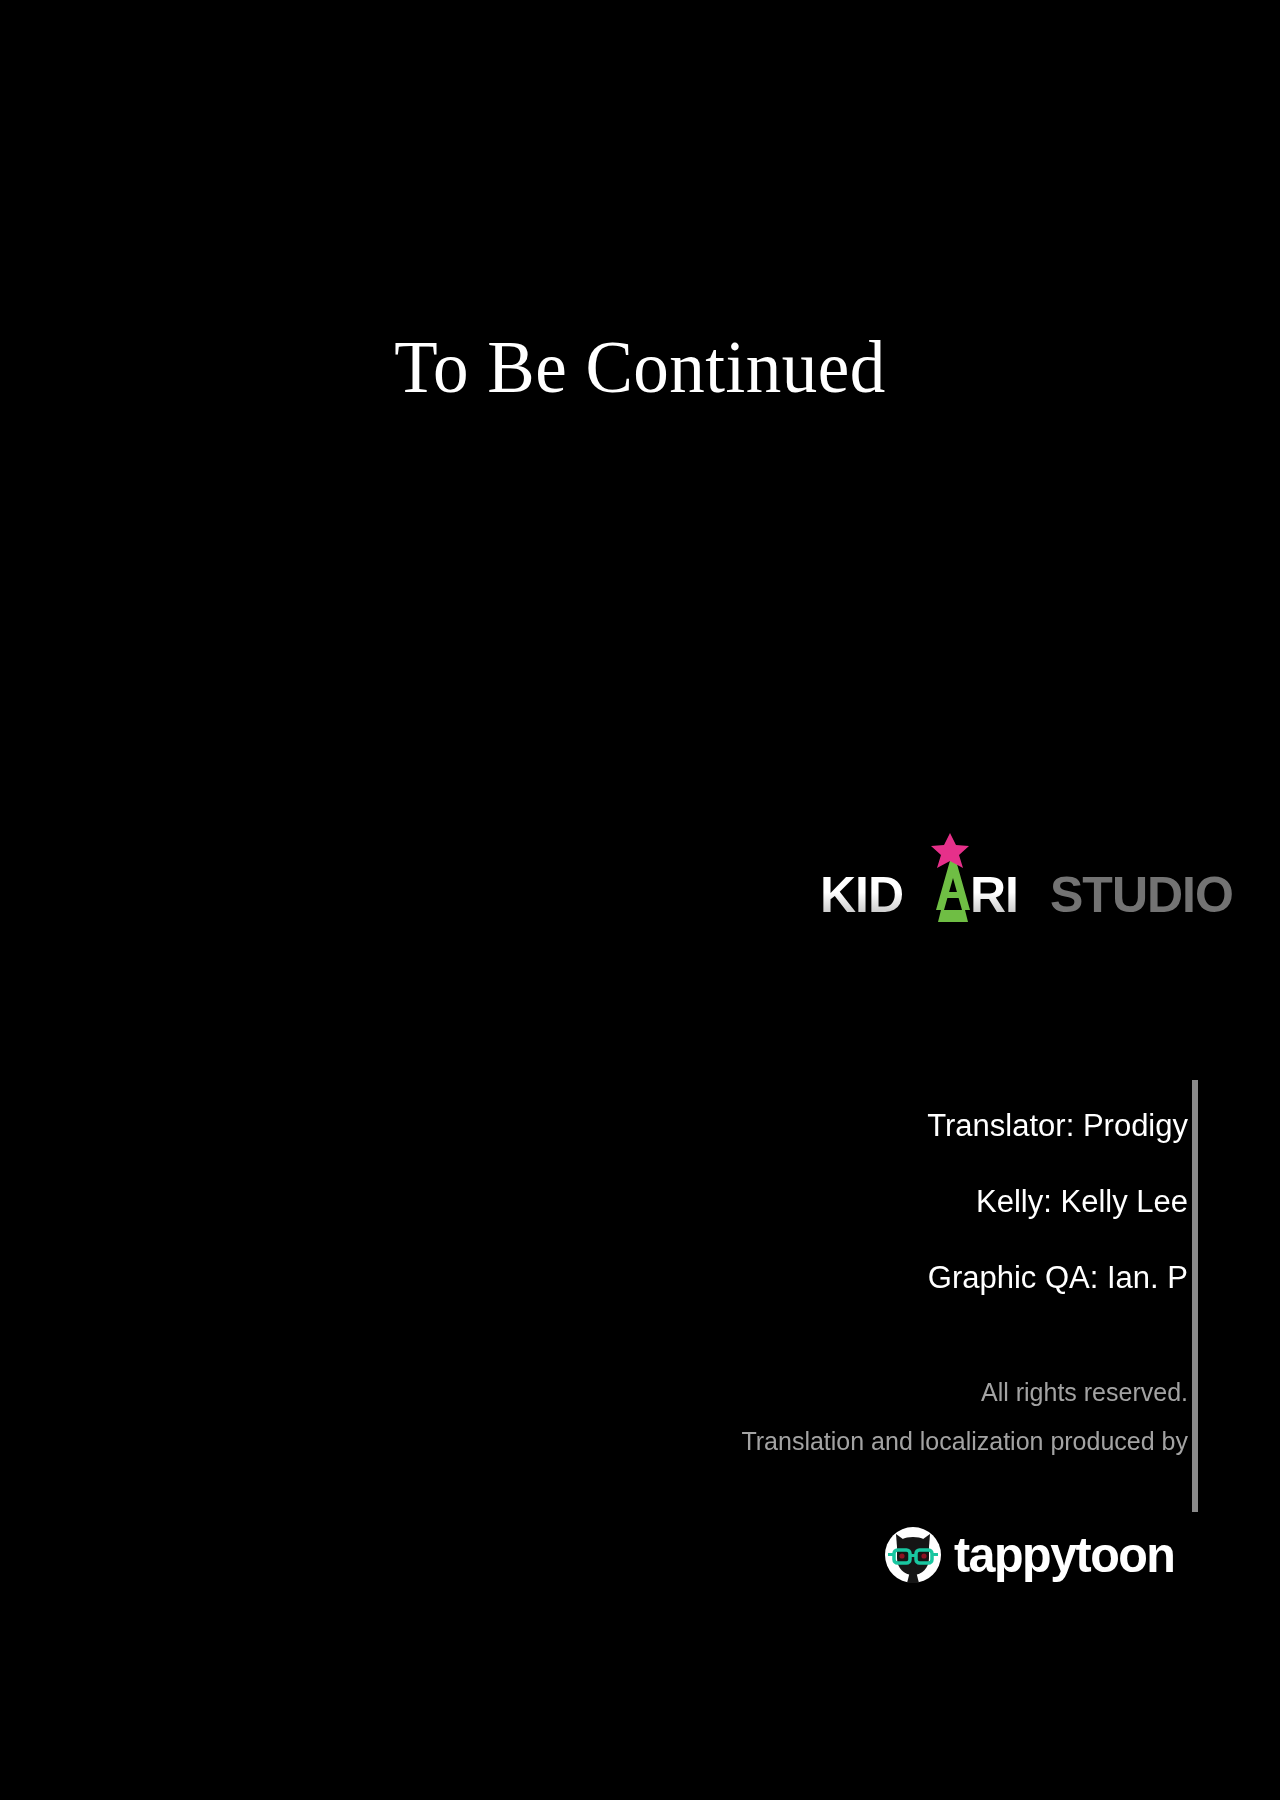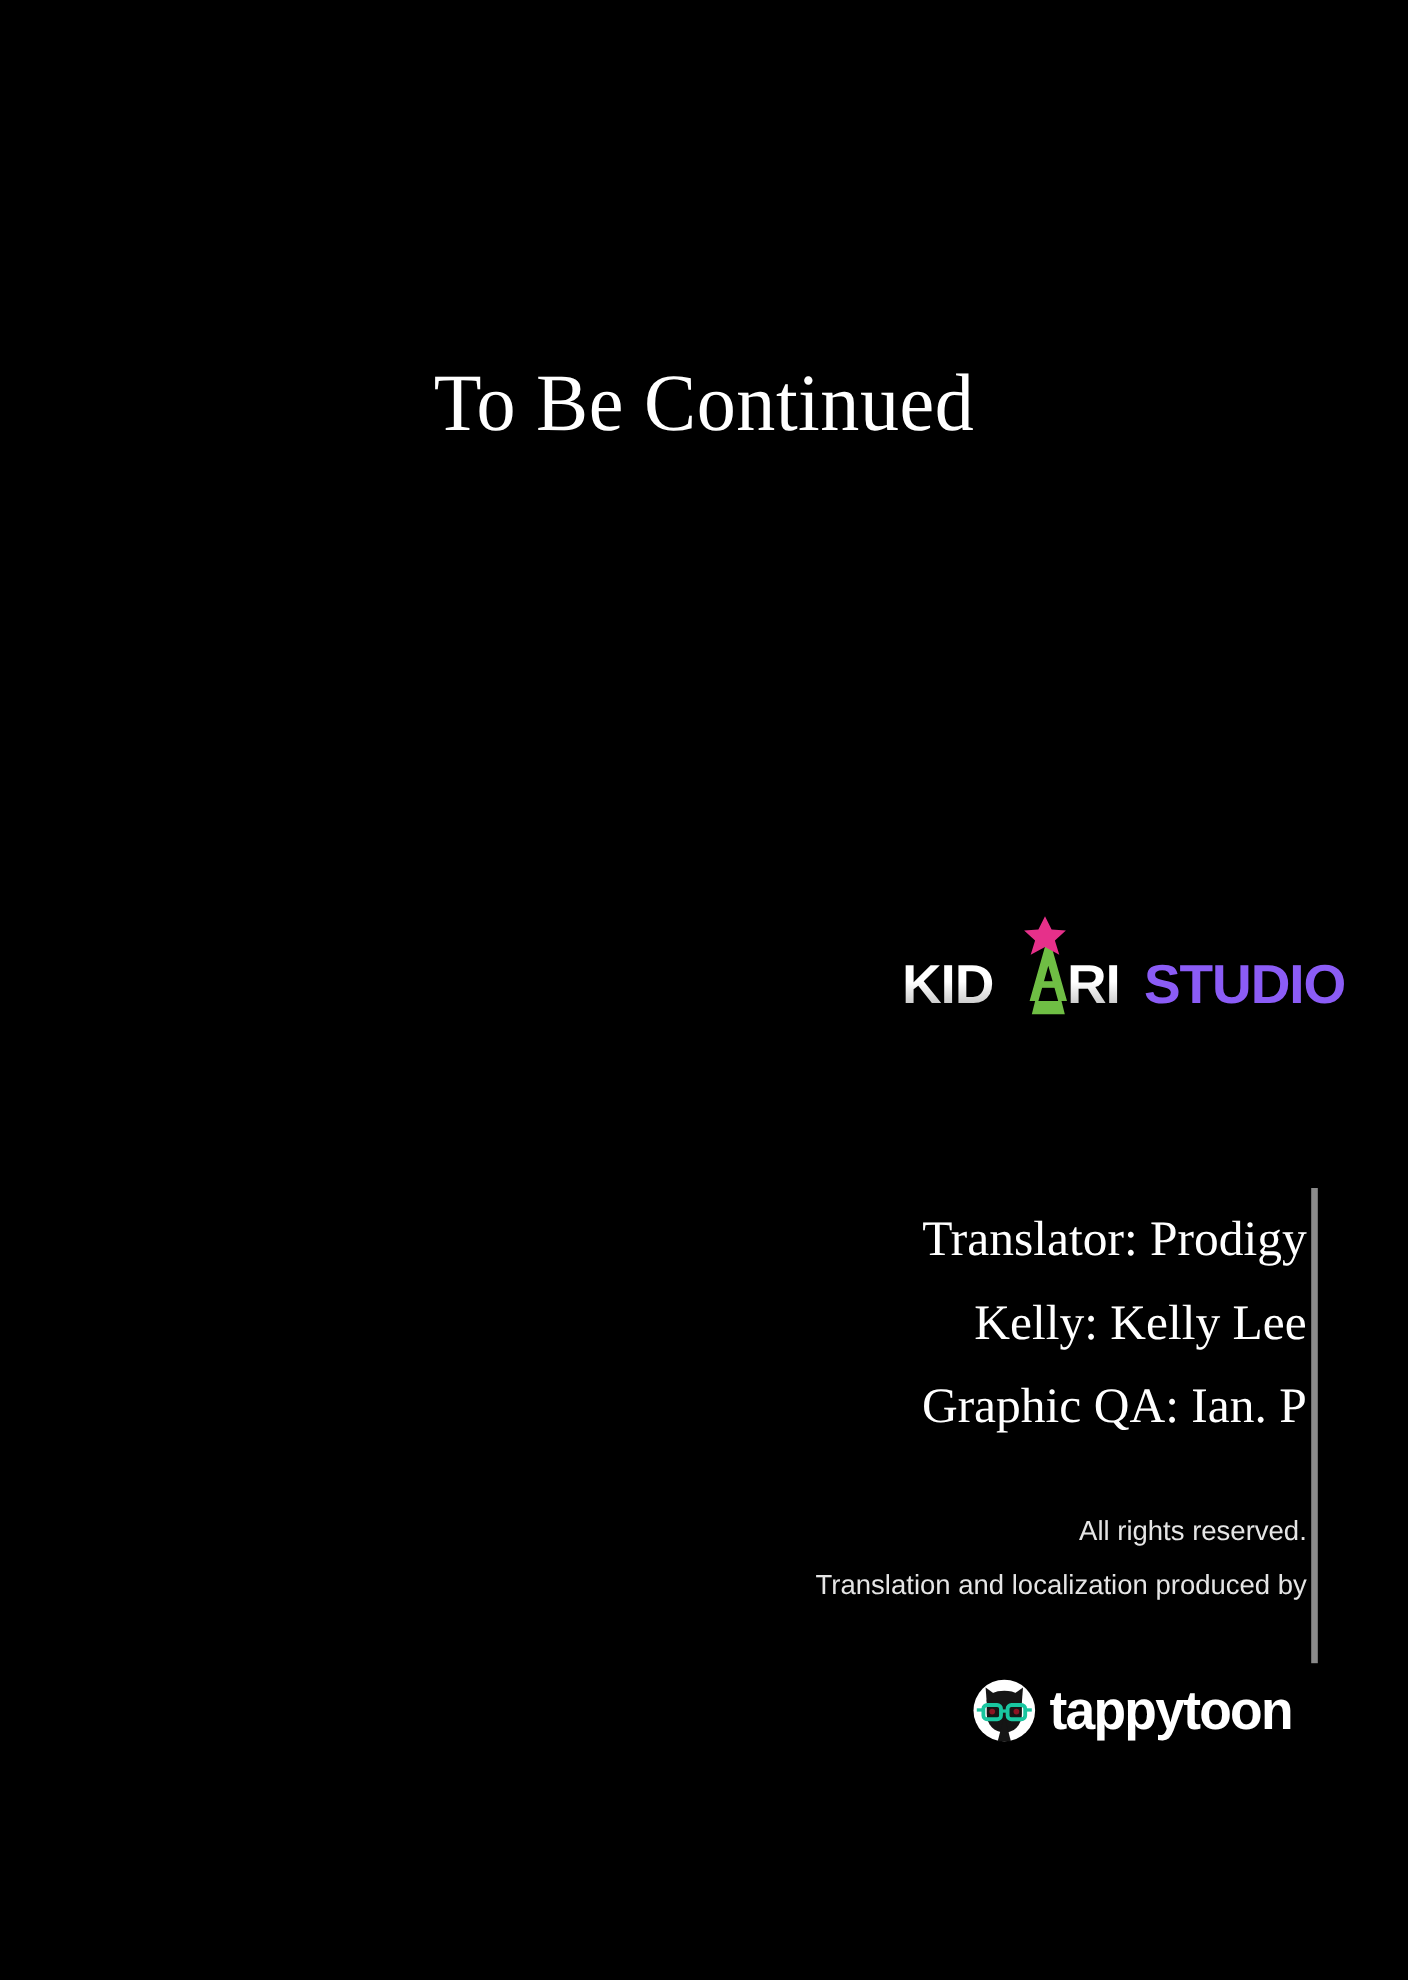--- a/index.html
+++ b/index.html
@@ -79,22 +79,22 @@
     left: 150px;
     color: #f2f2f2;
     background: linear-gradient(180deg, #ffffff 0%, #ffffff 45%, #b9b9b9 100%);
     -webkit-background-clip: text;
     background-clip: text;
     -webkit-text-fill-color: transparent;
     color: transparent;
     text-align: center;
   }
   .kidari-studio {
-    left: 220px;
-    color: #8b5cf6;
+    left: 230px;
+    color: #737373;
   }
   
   .kidari-tree {
     position: absolute;
     left: 104px;
     bottom: -4px;
     width: 58px;
     height: 78px;
   }
   .kidari-star {
@@ -116,36 +116,36 @@
   }
 
   
   .credits-block {
     position: absolute;
     right: 92px;
     top: 1088px;
     width: 640px;
     text-align: right;
     color: #ffffff;
-    font-family: Liberation Serif, serif;
+    font-family: Liberation Sans, sans-serif;
     font-weight: 400;
-    font-size: 45px;
+    font-size: 31px;
     line-height: 76px;
     white-space: nowrap;
   }
   .credits-block .credit-line { display: block; }
 
   
   .rights-block {
     position: absolute;
     right: 92px;
     top: 1368px;
     width: 760px;
     text-align: right;
-    color: #e5e5e5;
+    color: #a3a3a3;
     font-family: "Liberation Sans", sans-serif;
     font-weight: 400;
     font-size: 25px;
     line-height: 49px;
     white-space: nowrap;
   }
   .rights-block .rights-line { display: block; }
 
   
   .tappytoon-logo {

